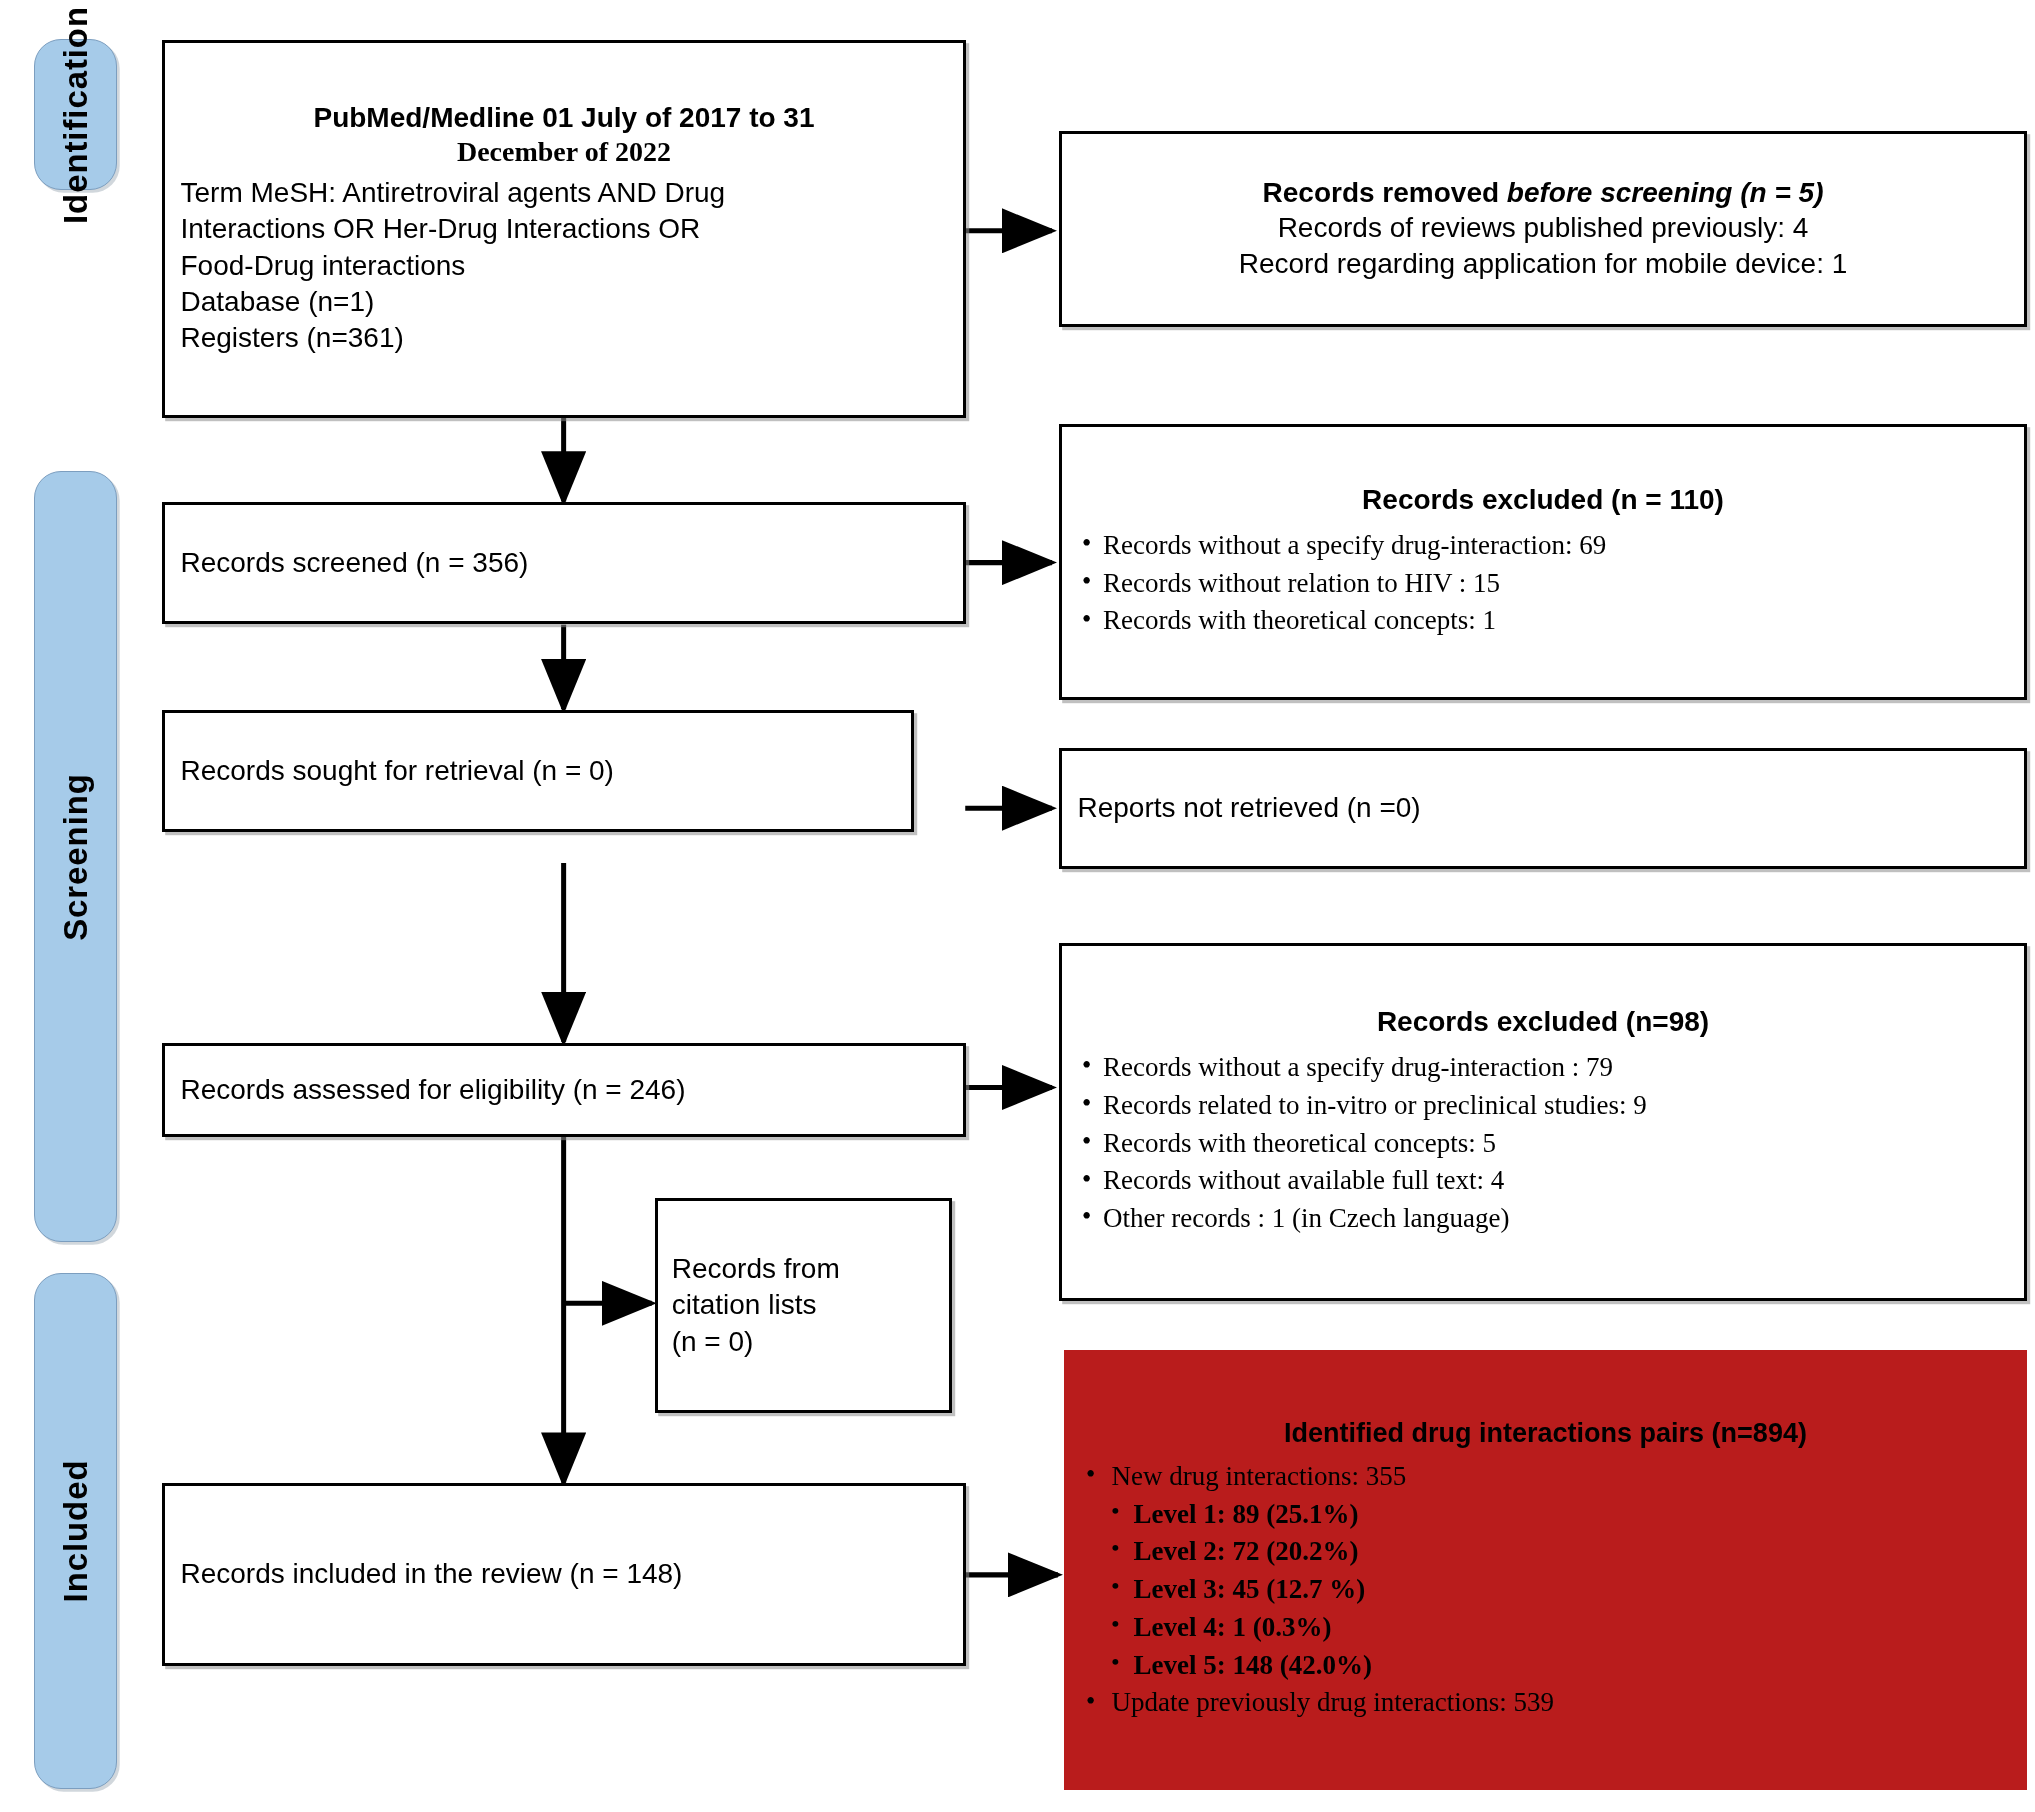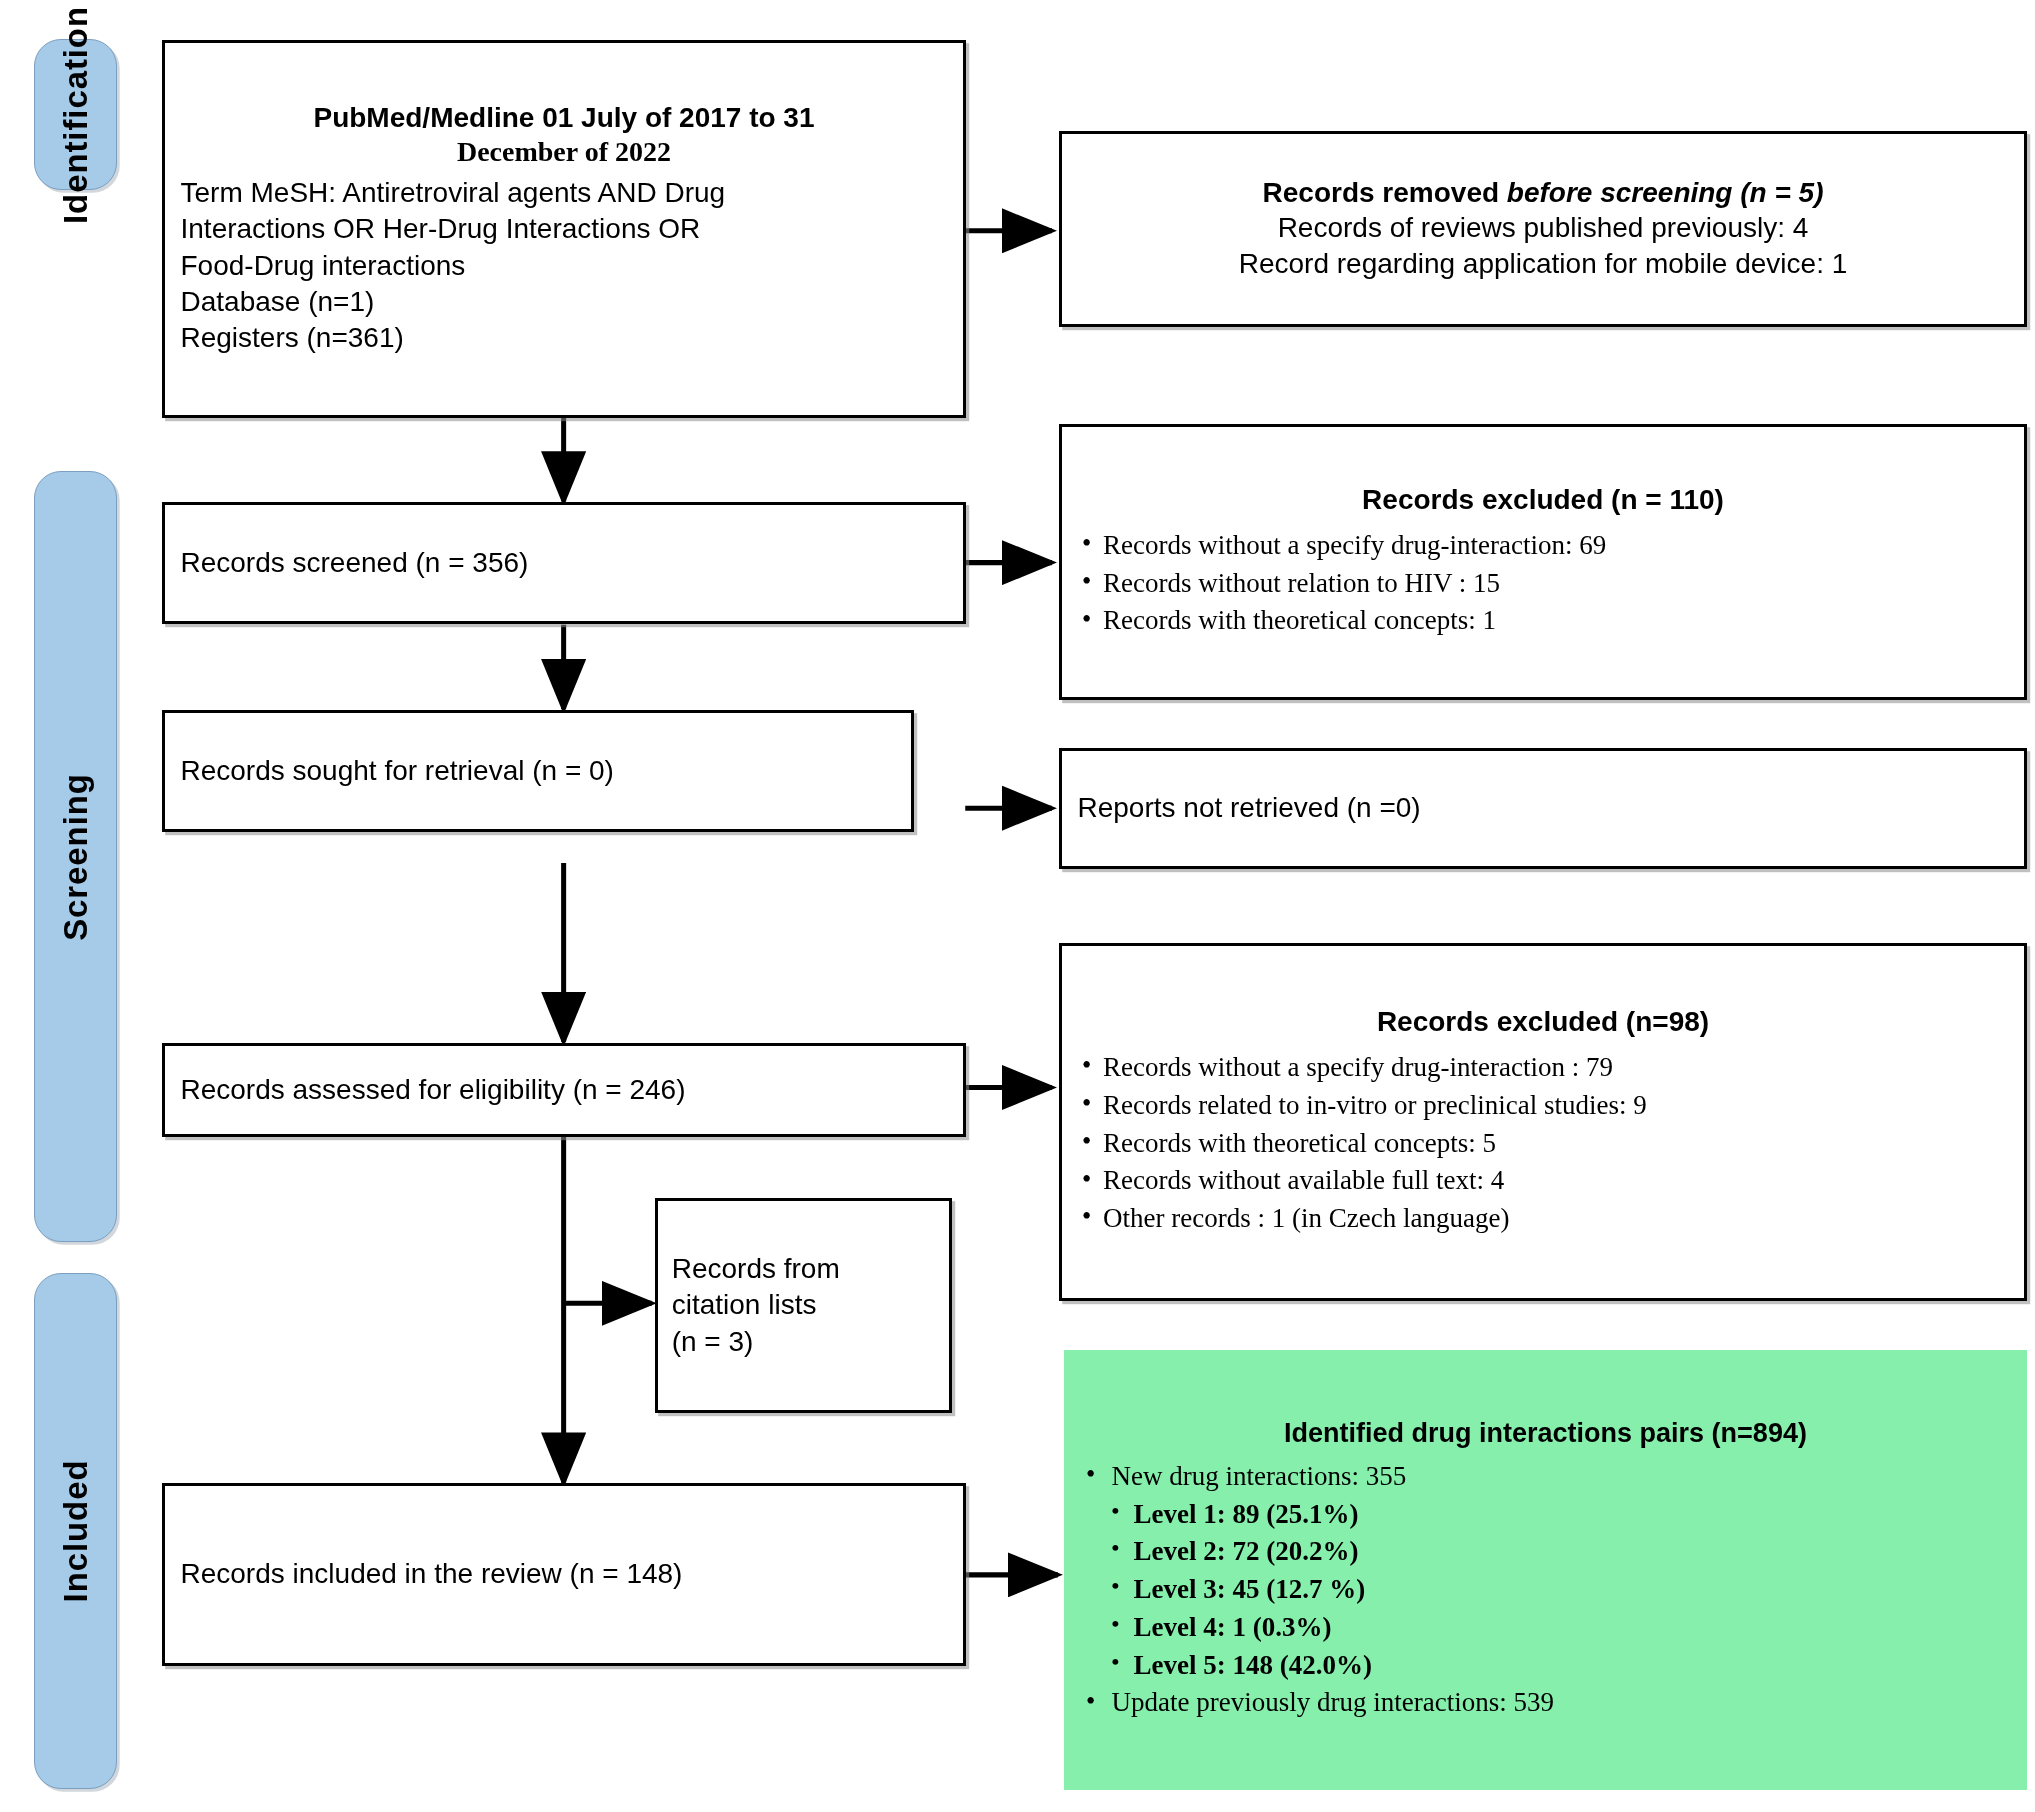--- a/index.html
+++ b/index.html
@@ -18,21 +18,21 @@
     white-space:nowrap;font-weight:bold;color:#000;
     font-size:33px;letter-spacing:0.9px;
   }
 
   .box{
     position:absolute;background:#ffffff;border:3.7px solid #000;
     box-sizing:border-box;box-shadow:3.2px 3.2px 0 rgba(140,140,140,.55);
     display:flex;flex-direction:column;justify-content:center;
     padding:8.2px 15.5px;
   }
-  .box.gray{background:#86efac;border:none;box-shadow:none;padding:12px 15.5px;}
+  .box.gray{background:#b91c1c;border:none;box-shadow:none;padding:12px 15.5px;}
 
   .ttl{font-weight:bold;text-align:center;font-size:28px;line-height:1.22;color:#000;}
   .ttl .ital{font-style:italic;}
   .ln{font-size:28px;line-height:1.30;color:#000;text-align:left;}
   .ctr{text-align:center;}
 
   ul.blist{list-style:none;margin:3.7px 0 0 0;padding:0;font-family:Liberation Serif, serif;}
   ul.blist li{
     position:relative;padding-left:25.6px;font-size:27px;line-height:1.30;
     margin:2.7px 0;color:#000;
@@ -139,21 +139,21 @@
       <li>Records related to in-vitro or preclinical studies: 9</li>
       <li>Records with theoretical concepts: 5</li>
       <li>Records without available full text: 4</li>
       <li>Other records : 1 (in Czech language)</li>
     </ul>
   </div>
 
   <div class="box" style="left:655px;top:1198px;width:297px;height:215px;padding:8.2px 13.7px;">
     <div class="ln">Records from</div>
     <div class="ln">citation lists</div>
-    <div class="ln">(n = 3)</div>
+    <div class="ln">(n = 0)</div>
   </div>
 
   <div class="box" style="left:162px;top:1483px;width:804px;height:183px;">
     <div class="ln">Records included in the review (n = 148)</div>
   </div>
 
   <div class="box gray" style="left:1064px;top:1350px;width:963px;height:440px;">
     <div class="ttl" style="font-size:27px;margin-bottom:2.7px;">Identified drug interactions pairs (n=894)</div>
     <ul class="blist">
       <li class="wide">New drug interactions: 355</li>

